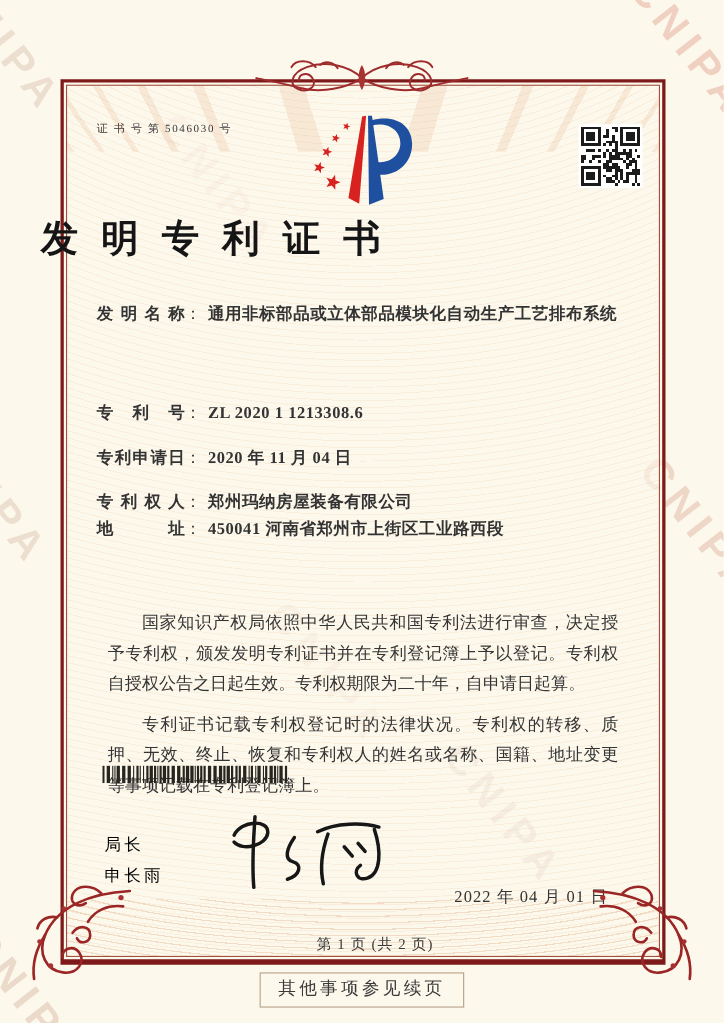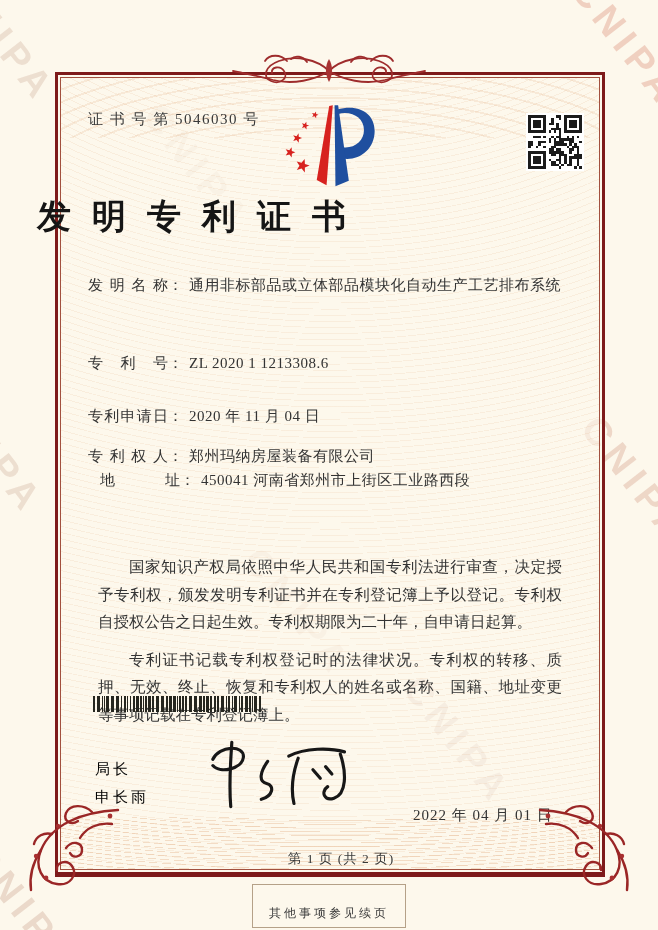--- a/index.html
+++ b/index.html
@@ -54,42 +54,42 @@
       rgba(0,0,0,0) 1px, rgba(0,0,0,0) 6px);
   }
   .ornament-top{position:absolute; left:229px; top:52px; width:200px; height:38px; z-index:4;}
   .flourish{position:absolute; width:100px; height:88px; z-index:5;}
   .flourish-left{left:22px; top:804px;}
   .flourish-right{left:536px; top:804px; transform:scaleX(-1);}
   
   .content{position:absolute; inset:0; z-index:3;}
   .cert-no{
     position:absolute; left:88px; top:110px;
-    font-size:15px; letter-spacing:1.5px; color:#3a3a3a;
+    font-size:10px; letter-spacing:1.5px; color:#3a3a3a;
   }
   .logo{position:absolute; left:282px; top:100px; width:98px; height:94px;}
   .qr{
     position:absolute; left:526px; top:113px; width:58px; height:58px;
     background:#fff; padding:2px; box-sizing:border-box;
   }
   .qr svg{width:100%; height:100%; shape-rendering:crispEdges;}
   .title{
     position:absolute; left:0; top:194px; width:100%;
     text-align:left; font-size:34px; font-weight:bold; color:#151515;
     letter-spacing:21px; text-indent:21px; white-space:nowrap;padding-left:16px;
   }
   .field-row{position:absolute; left:88px; font-size:15px; color:#333; white-space:nowrap;}
   .field-label{
     display:inline-block; width:80px; vertical-align:bottom;
-    text-align:justify; text-align-last:justify;
+    text-align:justify; text-align-last:justify;font-weight:bold;
   }
   .field-colon{display:inline-block;}
-  .field-value{display:inline-block; margin-left:6px; letter-spacing:0.5px;}
-  .row-0{top:276px;} .row-1{top:315px;} .row-2{top:354px;} .row-3{top:393px;margin-top:14px;}
-  .row-4{top:432px;margin-top:15px;} .row-5{top:471px;margin-left:12px;} .row-6{top:510px;}
+  .field-value{display:inline-block; margin-left:6px; letter-spacing:0.5px;font-weight:bold;}
+  .row-0{top:276px;} .row-1{top:315px;} .row-2{top:366px;} .row-3{top:393px;margin-top:14px;}
+  .row-4{top:432px;margin-top:15px;} .row-5{top:471px;} .row-6{top:510px;}
   .grant-pair{position:absolute; left:250px; top:0;}
   .grant-pair .field-label{width:75px;}
   .body-text{
     position:absolute; left:88px; top:543px; width:484px;
     font-size:15.5px; line-height:27.5px; text-align:justify; color:#343434;
   }
   .body-text p{margin:10px; text-indent:2em;}
   .barcode{position:absolute; left:93px; top:696px; width:170px; height:16px;}
   .signer{
     position:absolute; left:95px; top:755px;
@@ -97,22 +97,22 @@
     font-size:15px; color:#000000; letter-spacing:3px; line-height:28px;
   }
   .signature{position:absolute; left:196px; top:736px; width:158px; height:76px;}
   .issue-date{position:absolute; left:413px; top:806px; font-size:15px; letter-spacing:1px; color:#333;}
   .page-indicator{
     position:absolute; left:0; top:850px; width:100%; text-align:center;
     font-size:13.5px; color:#3a3a3a; letter-spacing:1px;padding-left:12px;
   }
   .note-box{
     position:absolute; left:50%; top:884px; transform:translateX(-50%);
-    border:1px solid #b5a188; padding:20px 16px 5px 16px;
-    font-size:12px; letter-spacing:3px; color:#3a3a3a; white-space:nowrap;
+    border:1px solid #b5a188; padding:4px 16px 5px 16px;
+    font-size:16px; letter-spacing:3px; color:#3a3a3a; white-space:nowrap;
     background:rgba(253,248,236,0.5);
   }
 </style>
 </head>
 <body>
 
 <div class="page">
 
   <div class="wm wm1">CNIPA</div>
   <div class="wm wm2">CNIPA</div>

